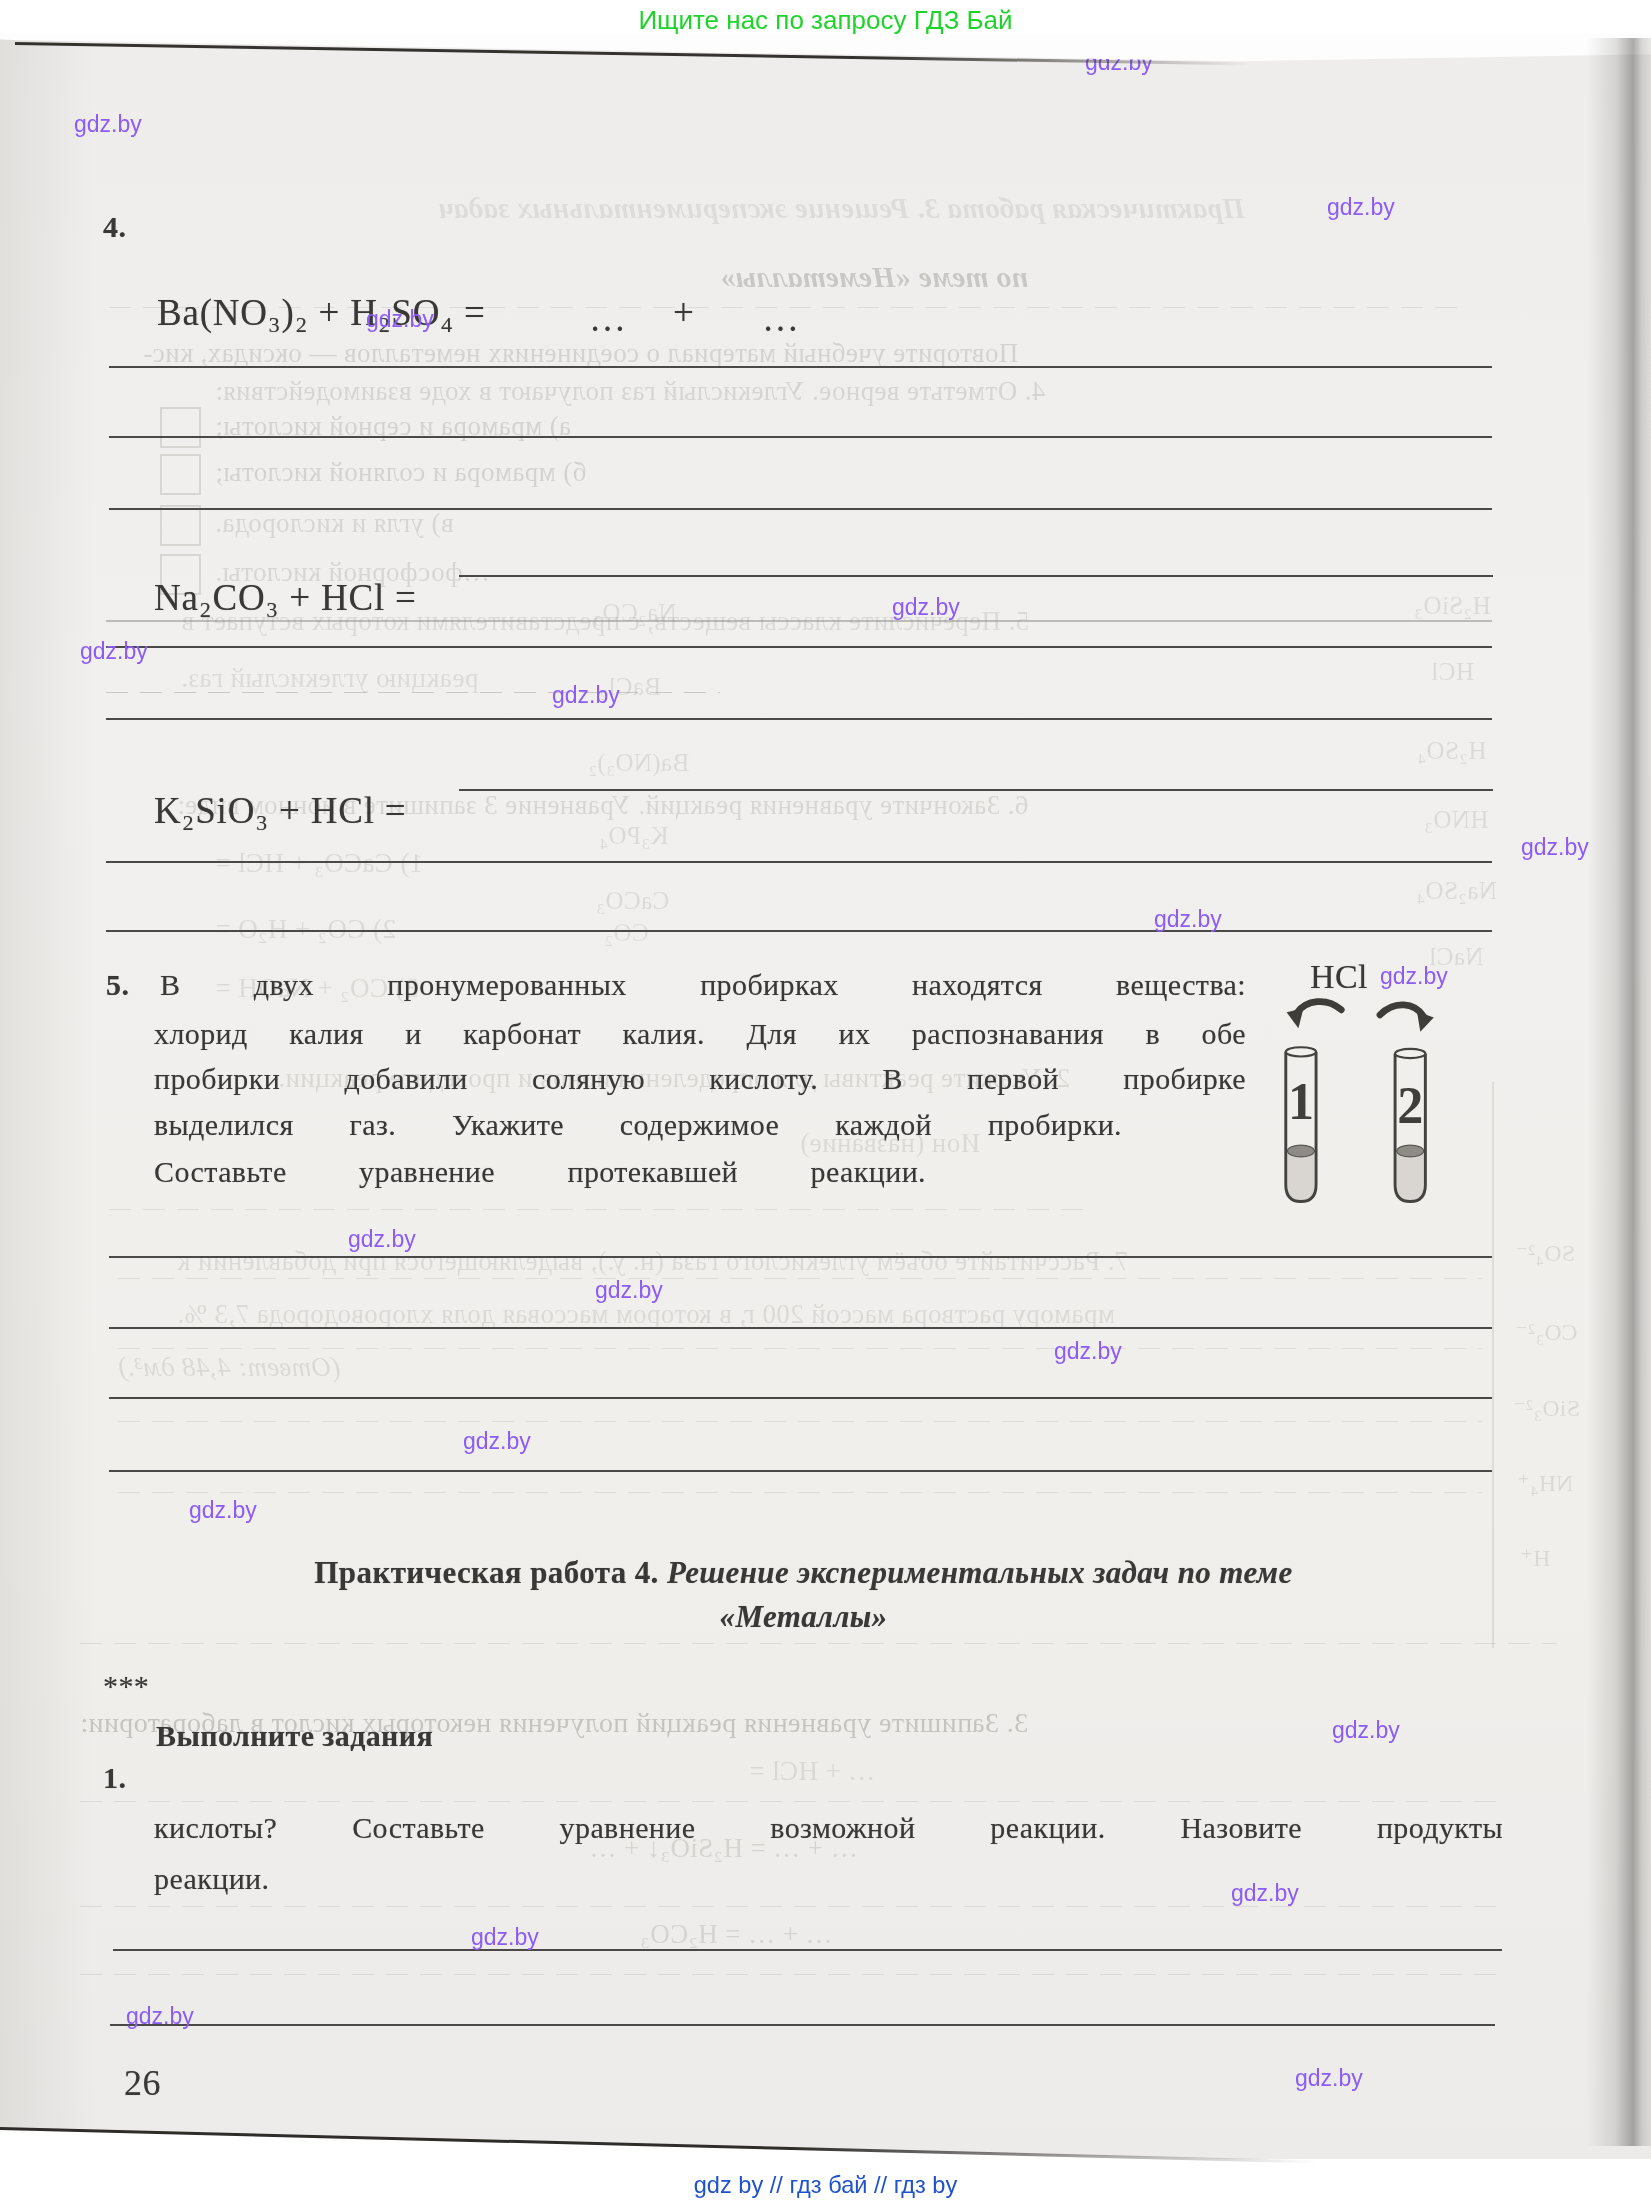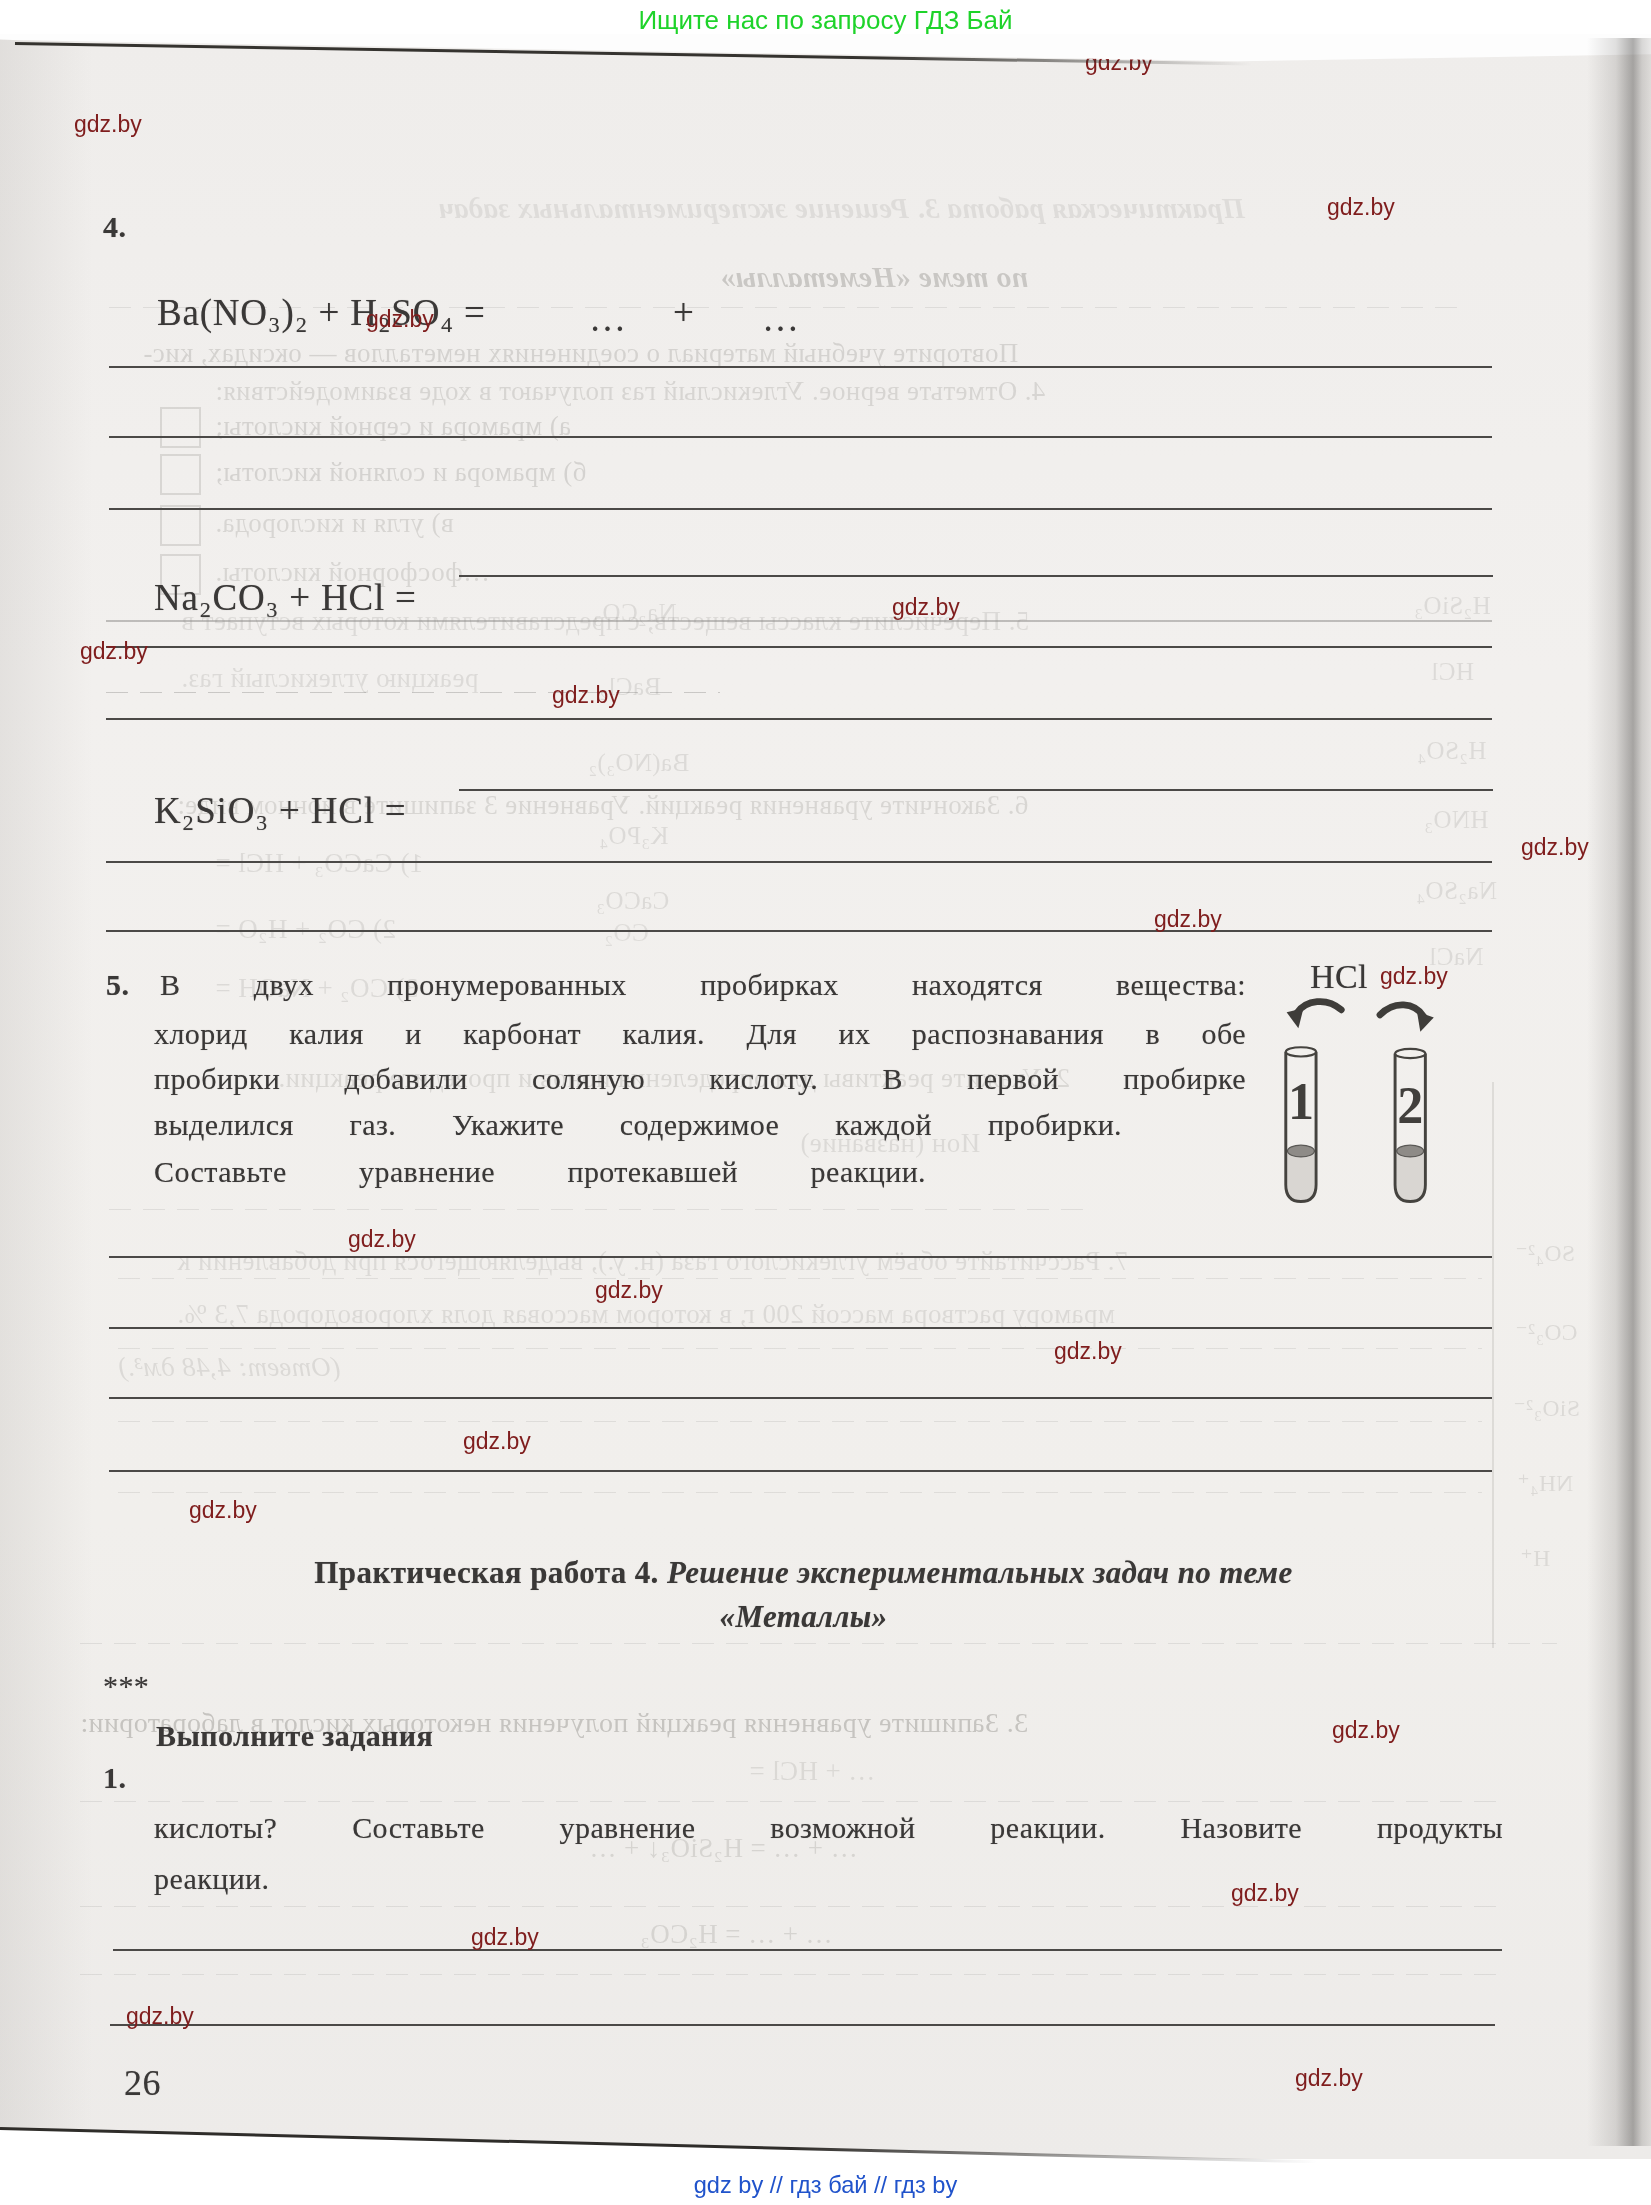--- a/index.html
+++ b/index.html
@@ -21,21 +21,21 @@
      clip-path:polygon(0 11px,79.5% 43px,100% 47px,100% 100%,0 100%);}
   #bottom-edge{position:absolute;left:0;top:2127px;width:1317px;height:3.4px;
      background:linear-gradient(90deg,#2f2d2a 60%,rgba(47,45,42,0));transform:rotate(1.45deg);transform-origin:left center;z-index:7;}
   
   .t{position:absolute;font-size:30px;letter-spacing:0.4px;white-space:nowrap;z-index:3;color:#3a3837;text-shadow:0 0 0.8px rgba(58,56,55,.45);}
   .j{white-space:normal;text-align:justify;text-align-last:justify;}
   .b{font-weight:bold;}
   .i{font-style:italic;}
   .frm{font-size:37px;letter-spacing:0.8px;margin-top:36px;}
   .num{font-weight:bold;}
-  .wm{position:absolute;font-family:"Liberation Sans","DejaVu Sans",sans-serif;font-size:23px;color:#7f1d1d;z-index:5;white-space:nowrap;}
+  .wm{position:absolute;font-family:"Liberation Sans","DejaVu Sans",sans-serif;font-size:23px;color:#8b5cf6;z-index:5;white-space:nowrap;}
   .ln{position:absolute;height:1.7px;background:#4b4947;z-index:2;}
   .lnl{position:absolute;height:1.7px;background:#8a8785;z-index:2;}
   .dash{position:absolute;height:0.8px;z-index:1;opacity:.14;
      background:repeating-linear-gradient(90deg,#6b6a68 0 22px,rgba(0,0,0,0) 22px 34px);}
   .bl{position:absolute;transform:scaleX(-1);color:#67655f;z-index:1;font-size:27px;white-space:nowrap;letter-spacing:0.4px;}
   .cb{position:absolute;width:37px;height:37px;border:2.5px solid #67655f;opacity:.18;z-index:1;}
   #hdr{position:absolute;left:0;top:5px;width:1651px;text-align:center;z-index:9;
      font-family:"Liberation Sans","DejaVu Sans",sans-serif;font-size:26px;color:#1ed32a;}
   #ftr{position:absolute;left:0;top:2172px;width:1651px;text-align:center;z-index:9;
      font-family:"Liberation Sans","DejaVu Sans",sans-serif;font-size:23.6px;color:#2053cb;}

